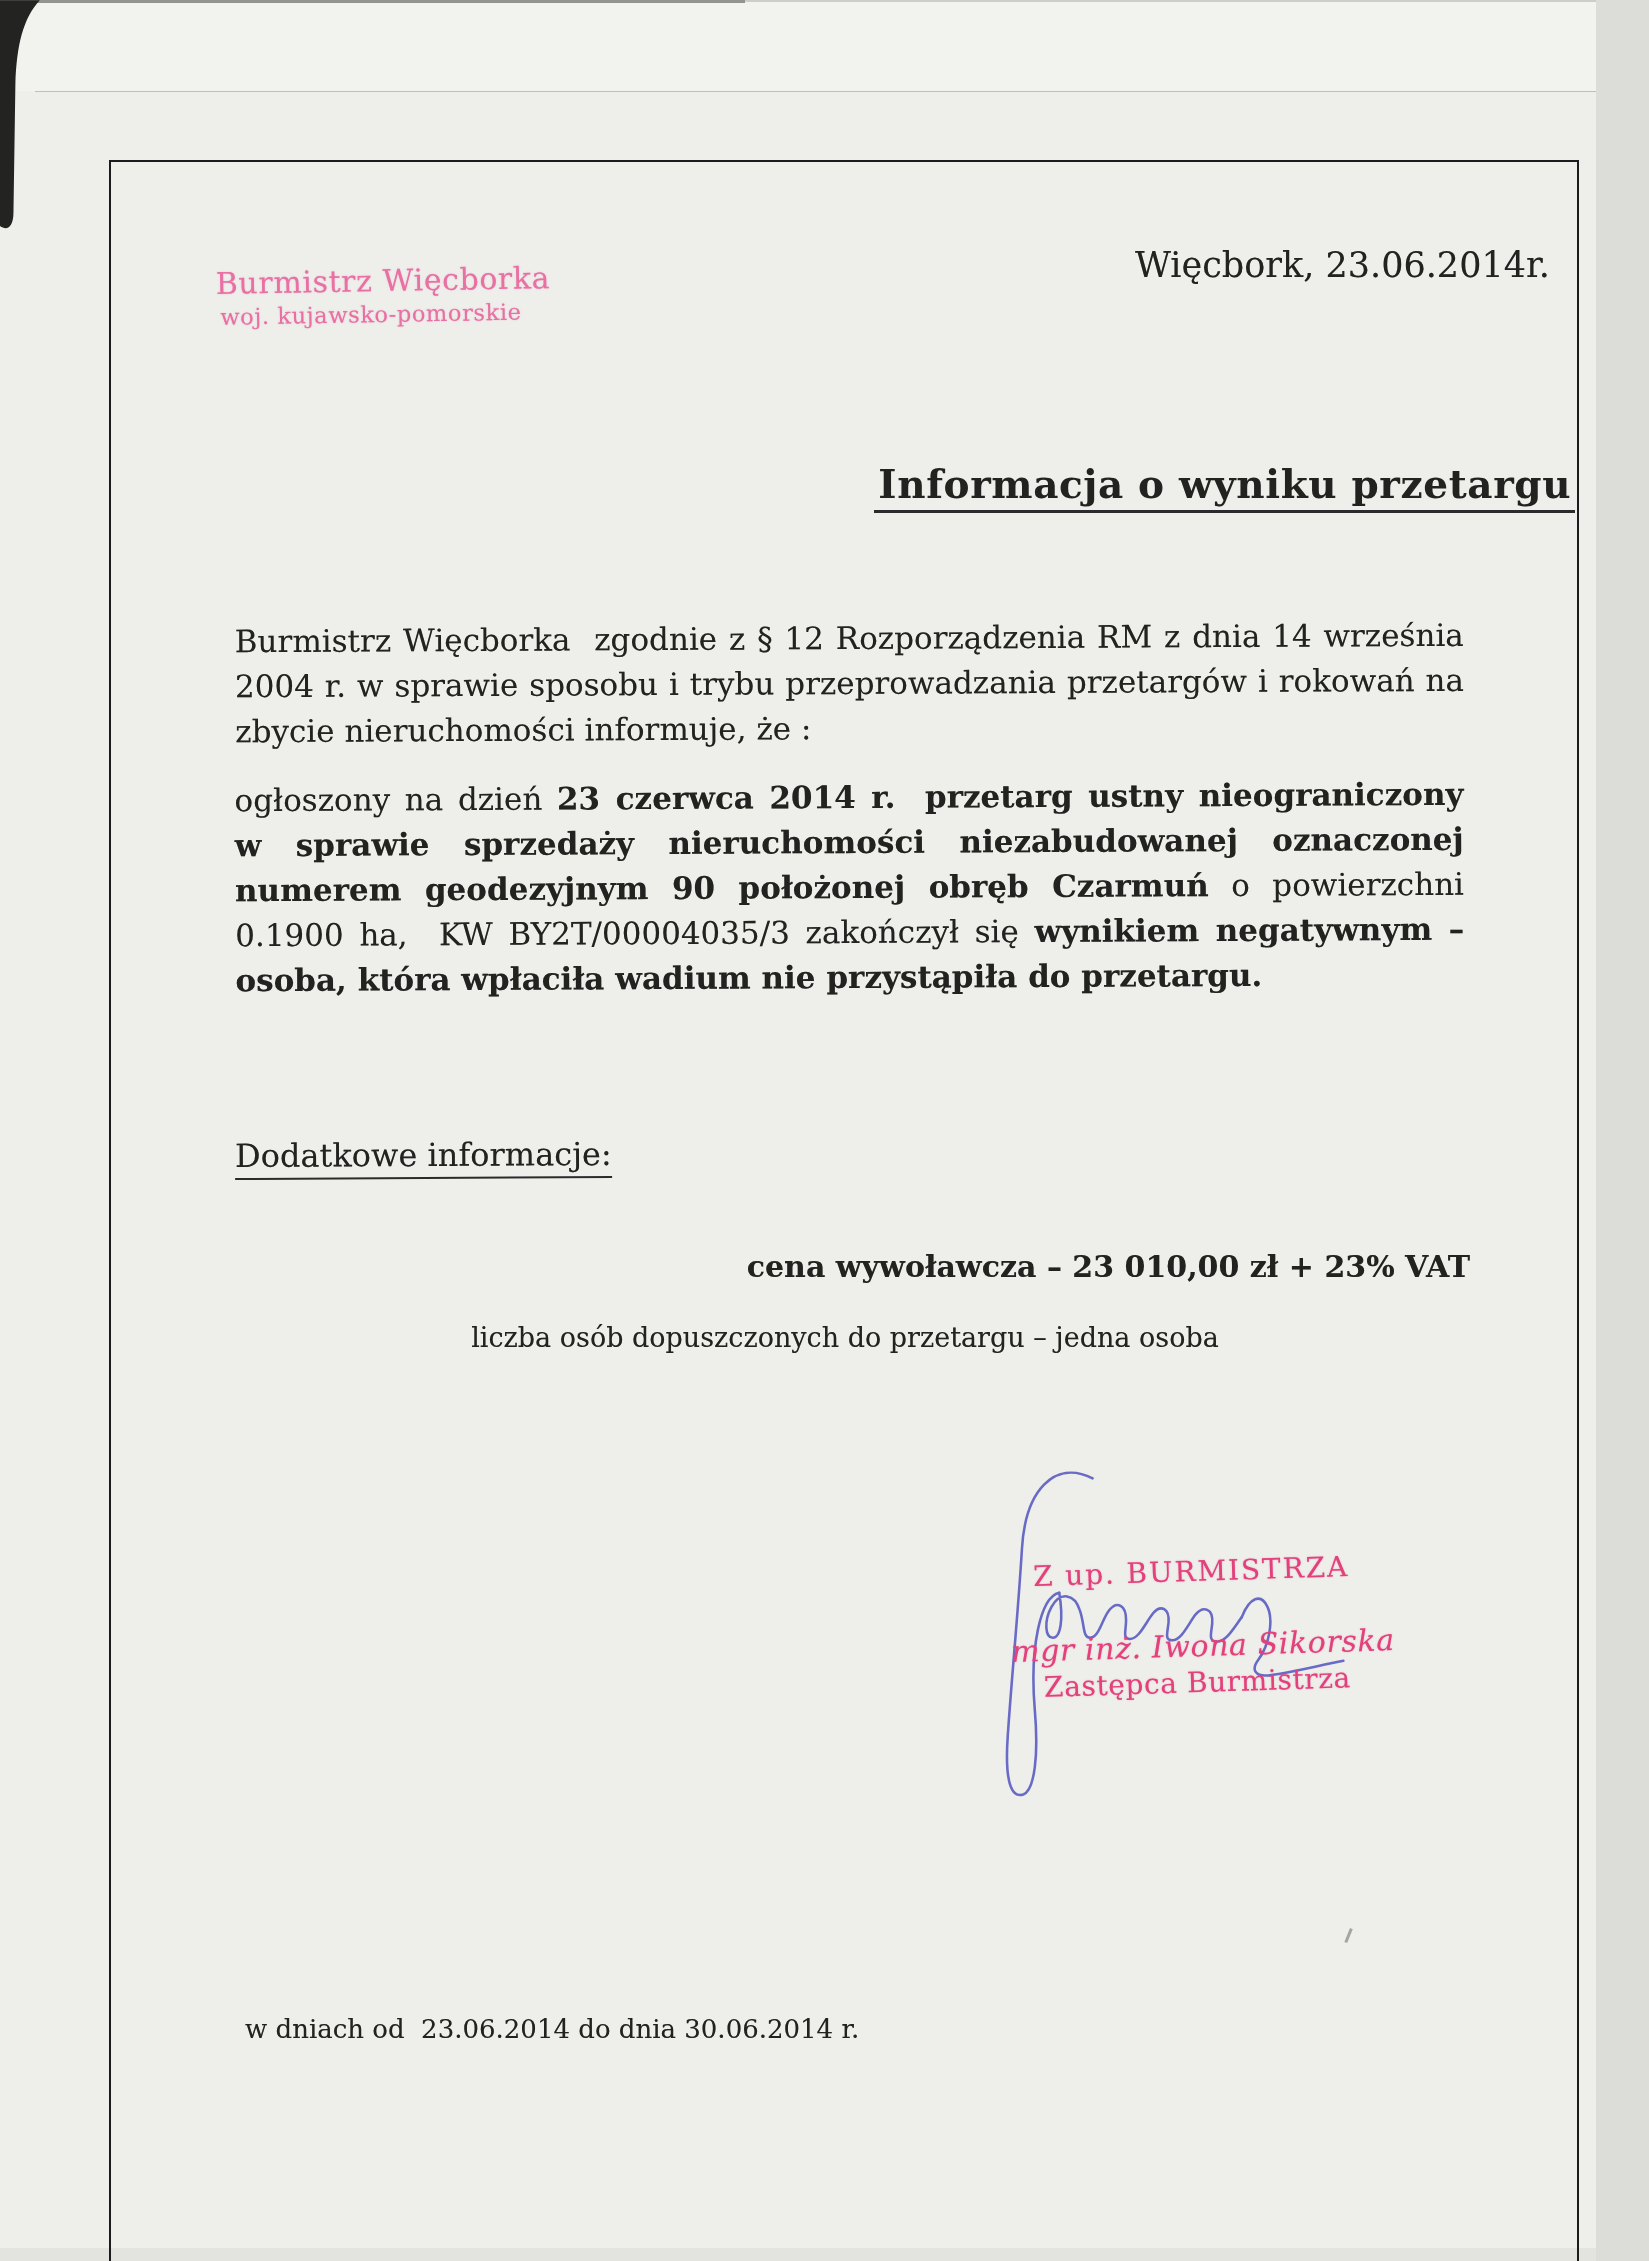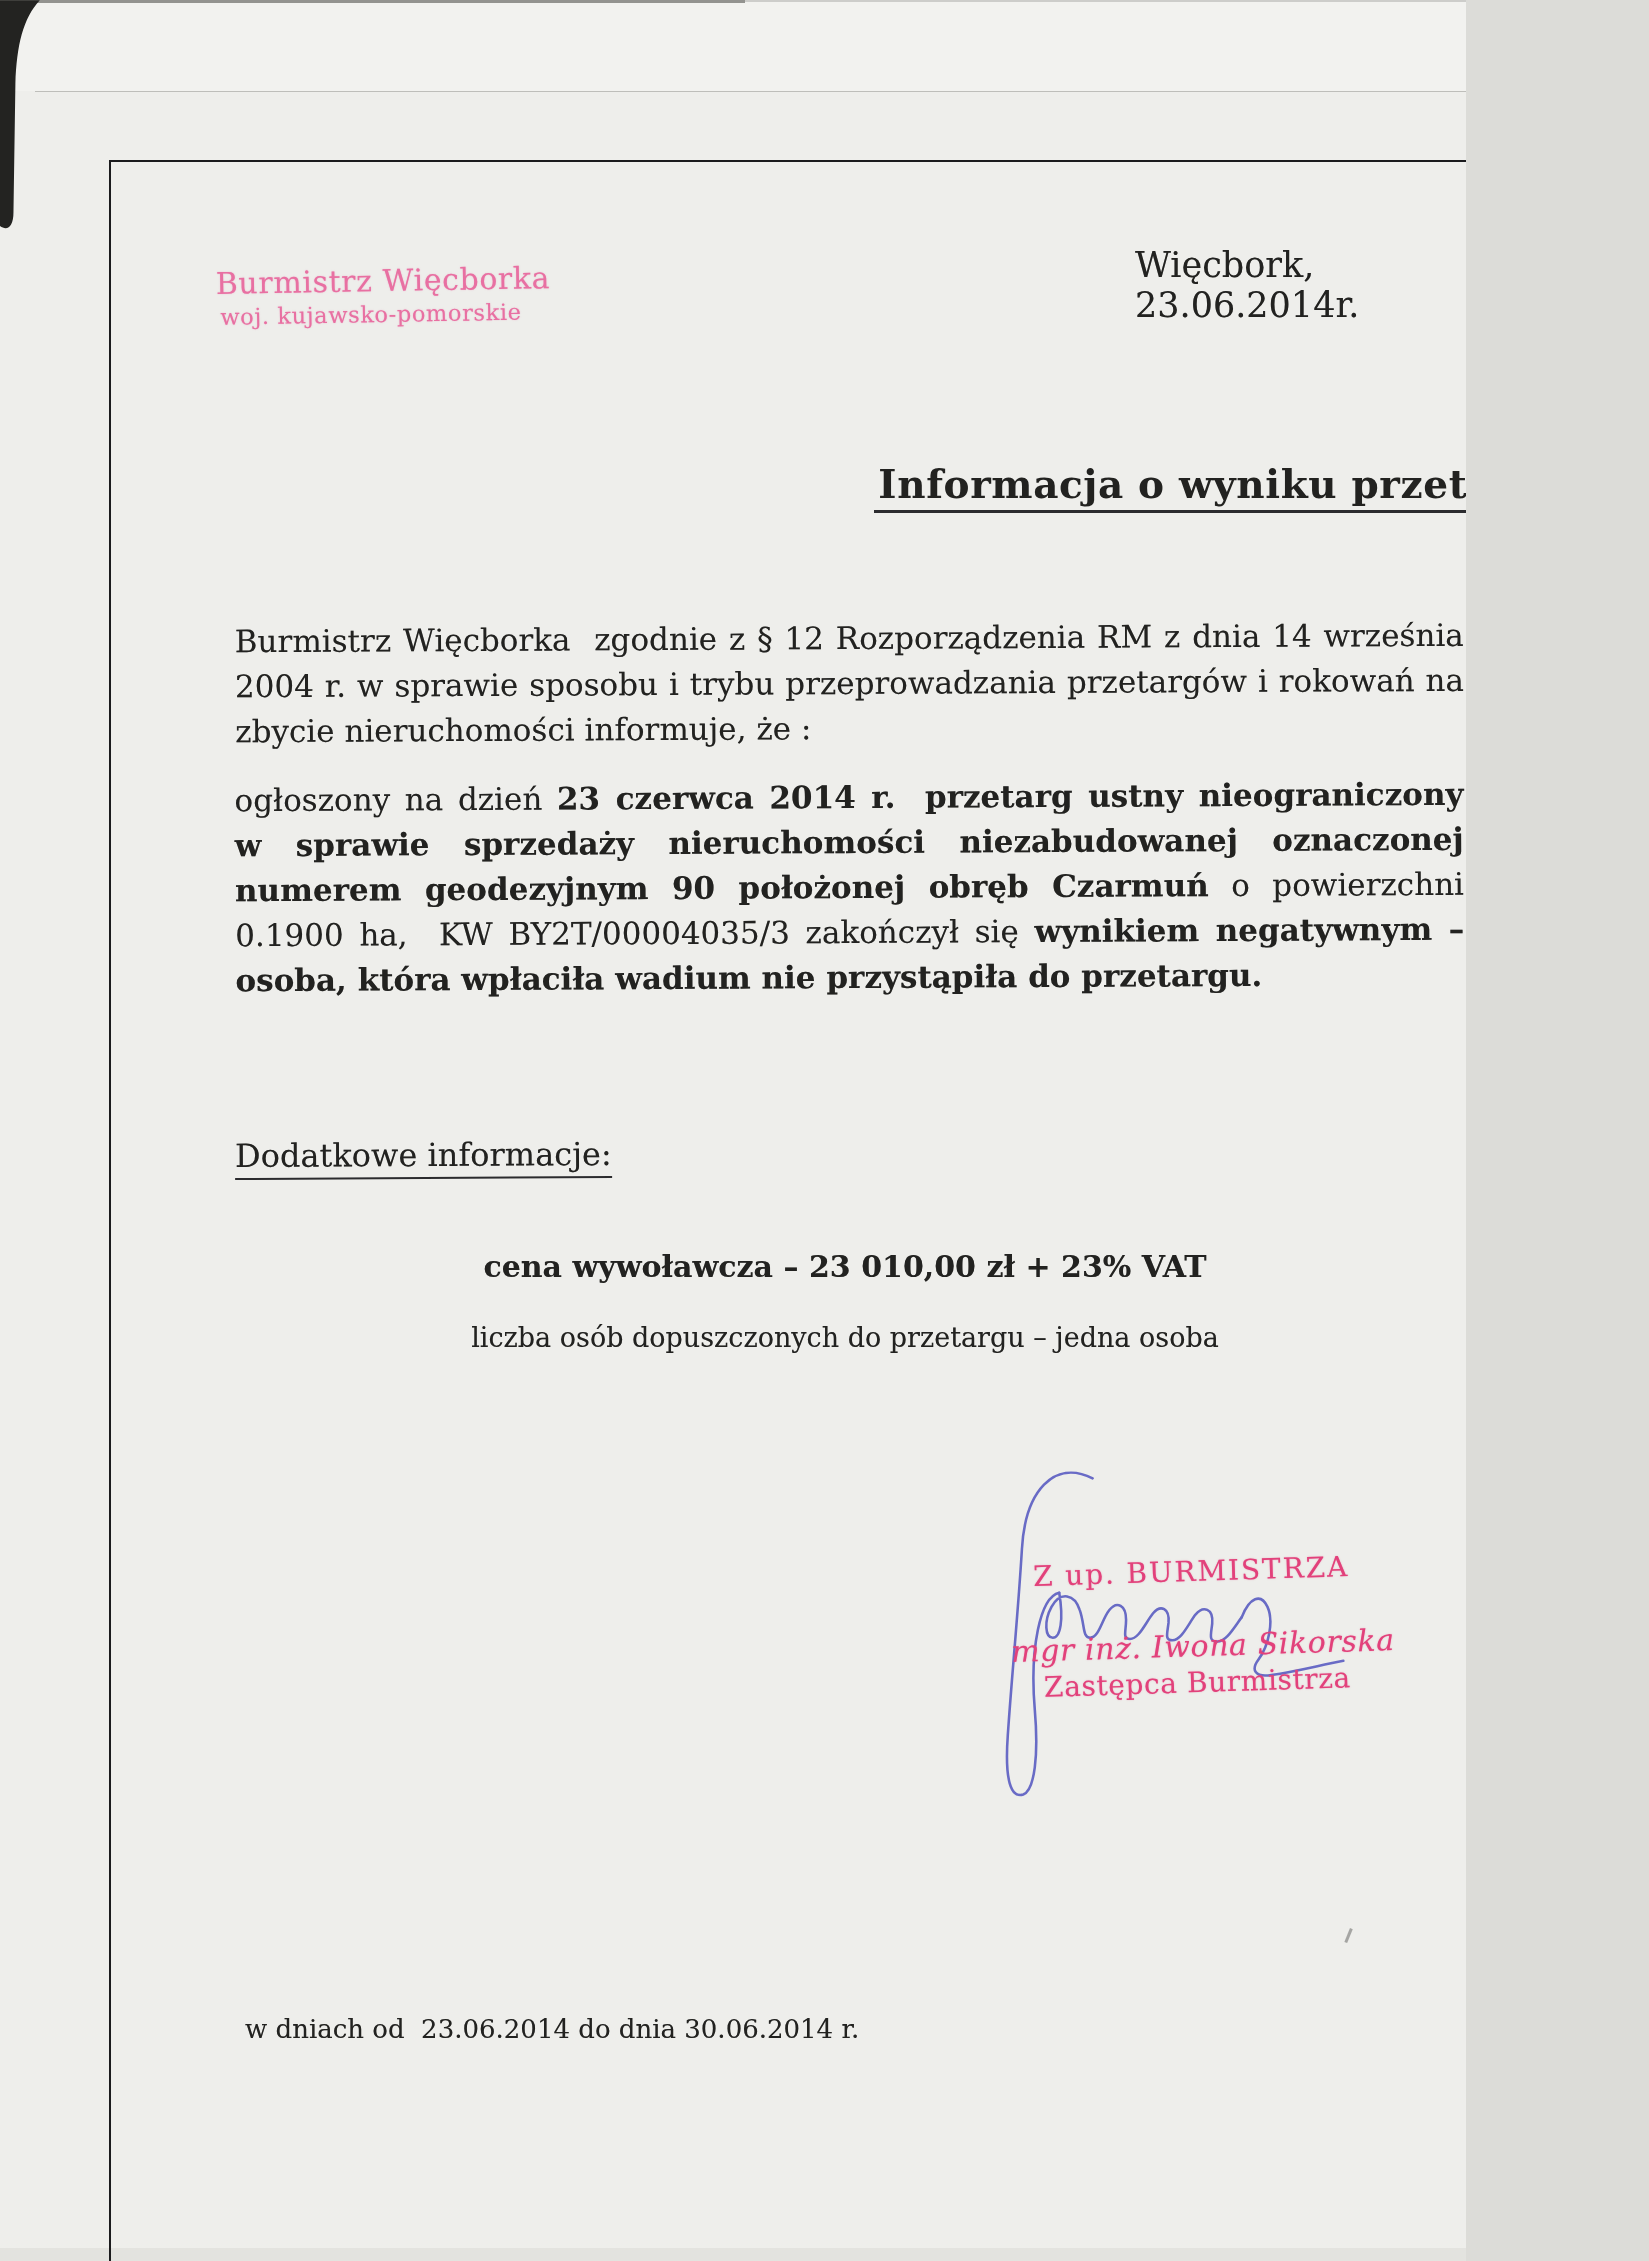--- a/index.html
+++ b/index.html
@@ -1,17 +1,17 @@
 <!DOCTYPE html>
 <html style="font-size:10.3px"><head>
 <meta charset="utf-8">
 <style>
   html,body { margin:0; padding:0; background:#dcdcd8; }
   .page {
-    position:relative; width:1466px; height:2261px;
+    position:relative; width:1596px; height:2261px;
     background:#eeeeeb; overflow:hidden;
     font-family:"DejaVu Serif","Liberation Serif",serif;
     color:#222220;
   }
   
   .top-strip { position:absolute; left:0; top:0; width:1650px; height:91px; background:#f2f2ef; }
   .top-edge-dark { position:absolute; left:0; top:0; width:745px; height:3.2px; background:#45453f; opacity:.55; }
   .top-edge-light { position:absolute; left:745px; top:0; width:904px; height:1.9px; background:#8a8a86; opacity:.35; }
   .fold-line { position:absolute; left:35px; top:91px; width:1603px; height:1.3px; background:#aeaeaa; opacity:.75; }
   .corner-artifact { position:absolute; left:0; top:0; }
@@ -39,21 +39,21 @@
   .para1 { top:616px; }
   .para2 { top:775px; }
   .doc-line { line-height:45px; white-space:nowrap; }
   .doc-line.just { white-space:normal; text-align:justify; text-align-last:justify; }
   .b { font-weight:bold; }
   .para, .dateline, .additional, .price-line, .participants-line, .footer-note { text-shadow:0 0 0.6px rgba(32,32,30,.35); }
 
   .additional { position:absolute; left:235px; top:1136px; font-size:32px; transform:rotate(-0.3deg); }
   .additional span { border-bottom:2.6px solid #2b2b2e; padding-bottom:3.2px; }
 
-  .price-line { position:absolute; left:220px; top:1249px; width:1250px; text-align:center; font-size:30px; font-weight:bold; }
+  .price-line { position:absolute; left:220px; top:1249px; width:1250px; text-align:right; font-size:30px; font-weight:bold; }
   .participants-line { position:absolute; left:220px; top:1322px; width:1250px; text-align:center; font-size:27px; }
 
   
   .sig-svg { position:absolute; left:964px; top:1459px; }
   .sig-stamp { position:absolute; color:#e2417b; text-shadow:0 0 1.3px rgba(226,65,123,.5); transform:rotate(-1.8deg); }
   .sig-auth  { left:1033px; top:1555px; font-size:28px; letter-spacing:1.9px; }
   .sig-name  { left:1011px; top:1628px; font-size:30px; font-style:italic; letter-spacing:0.6px; }
   .sig-title { left:1044px; top:1666px; font-size:28px; letter-spacing:0.6px; }
 
   

